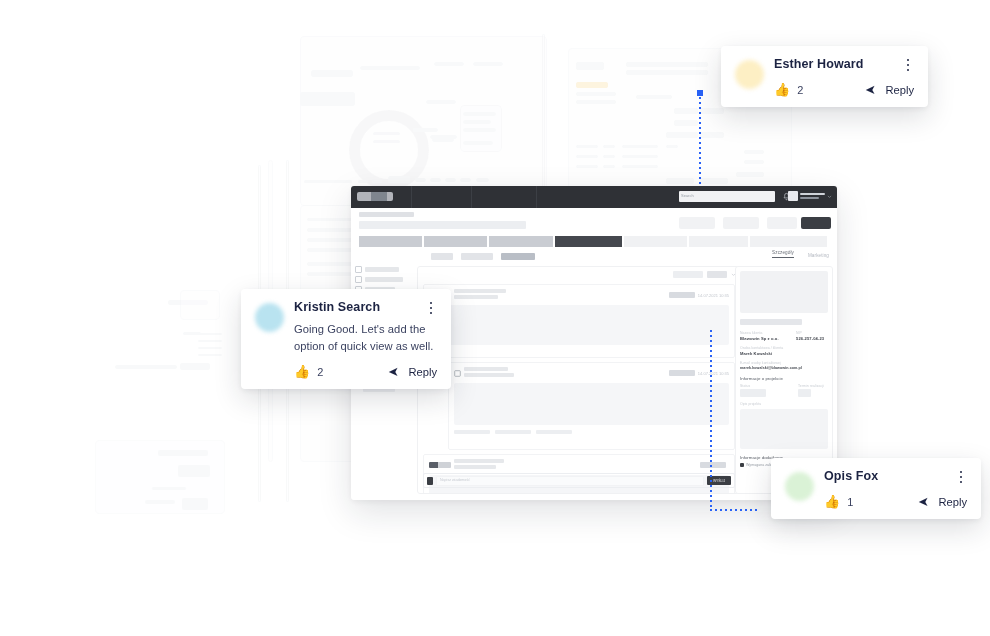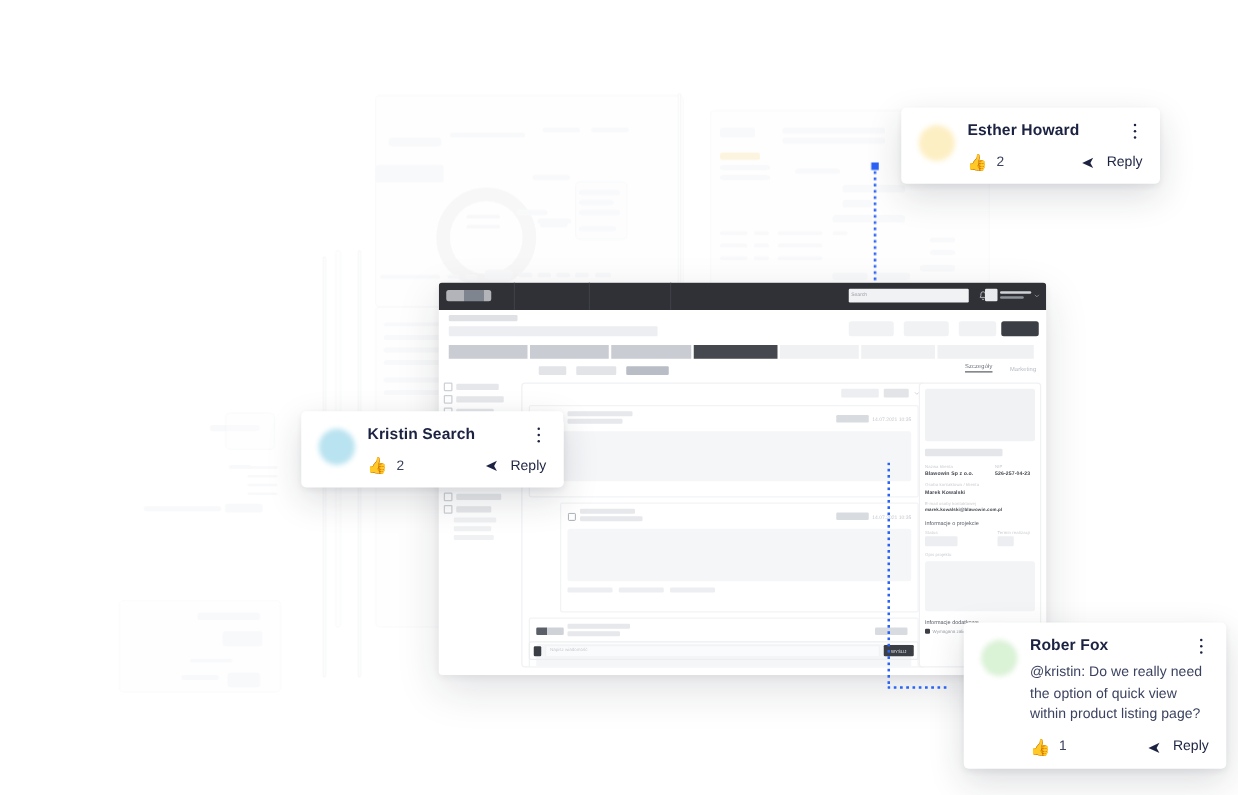--- a/index.html
+++ b/index.html
@@ -2,21 +2,21 @@
 <html><head>
 <meta charset="utf-8">
 <style>
   html,body{margin:0;padding:0;}
   body{
     width:990px;height:636px;overflow:hidden;position:relative;
     background:#ffffff;
     font-family:"Liberation Sans","DejaVu Sans",sans-serif;
     -webkit-font-smoothing:antialiased;
   }
-  .stage{position:absolute;inset:0;margin-top:40px;}
+  .stage{position:absolute;inset:0;}
   .ghost-card{position:absolute;background:#fdfdfe;border:1px solid #f4f5f7;border-radius:4px;}
   .ghost-bar{position:absolute;background:#f4f5f7;border-radius:2px;}
   .ghost-bar.soft{background:#f7f8fa;}
   .ghost-ring{position:absolute;border-radius:50%;border:11px solid #f1f2f4;}
   .ghost-wrap{position:absolute;opacity:.85;}
 
   
   .app-window{
     position:absolute;left:351px;top:186px;width:486px;height:314px;
     background:#ffffff;border-radius:3px;
@@ -476,45 +476,45 @@
     <div class="c-avatar" style="background:#b9e3f0;"></div>
     <div class="c-main">
       <div class="c-top">
         <div class="c-name">Kristin Search</div>
         <div class="c-kebab">
             <i></i>
             <i></i>
             <i></i>
           </div>
       </div>
+      <div class="c-text">Going Good. Let's add the option of quick view as well.</div>
       <div class="c-foot">
         <div class="c-like">
           <span class="thumb">👍</span>
           <span class="cnt">2</span>
         </div>
         <div class="c-reply">
           <span class="arrow">➤</span>
           <span class="lbl">Reply</span>
         </div>
       </div>
     </div>
   </div>
 
   <div class="comment" style="left:771px;top:458px;width:182px;">
     <div class="c-avatar" style="background:#daf2d6;"></div>
     <div class="c-main">
       <div class="c-top">
-        <div class="c-name">Rober Fox</div>
+        <div class="c-name">Opis Fox</div>
         <div class="c-kebab">
             <i></i>
             <i></i>
             <i></i>
           </div>
       </div>
-      <div class="c-text">@kristin: Do we really need the option of quick view within product listing page?</div>
       <div class="c-foot">
         <div class="c-like">
           <span class="thumb">👍</span>
           <span class="cnt">1</span>
         </div>
         <div class="c-reply">
           <span class="arrow">➤</span>
           <span class="lbl">Reply</span>
         </div>
       </div>

